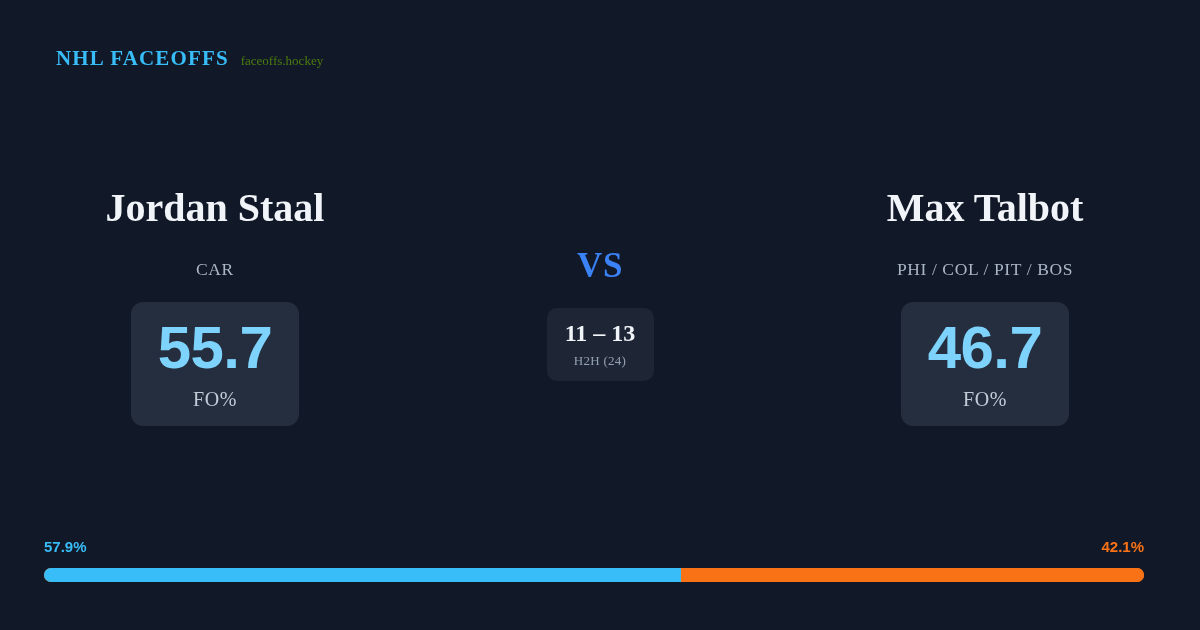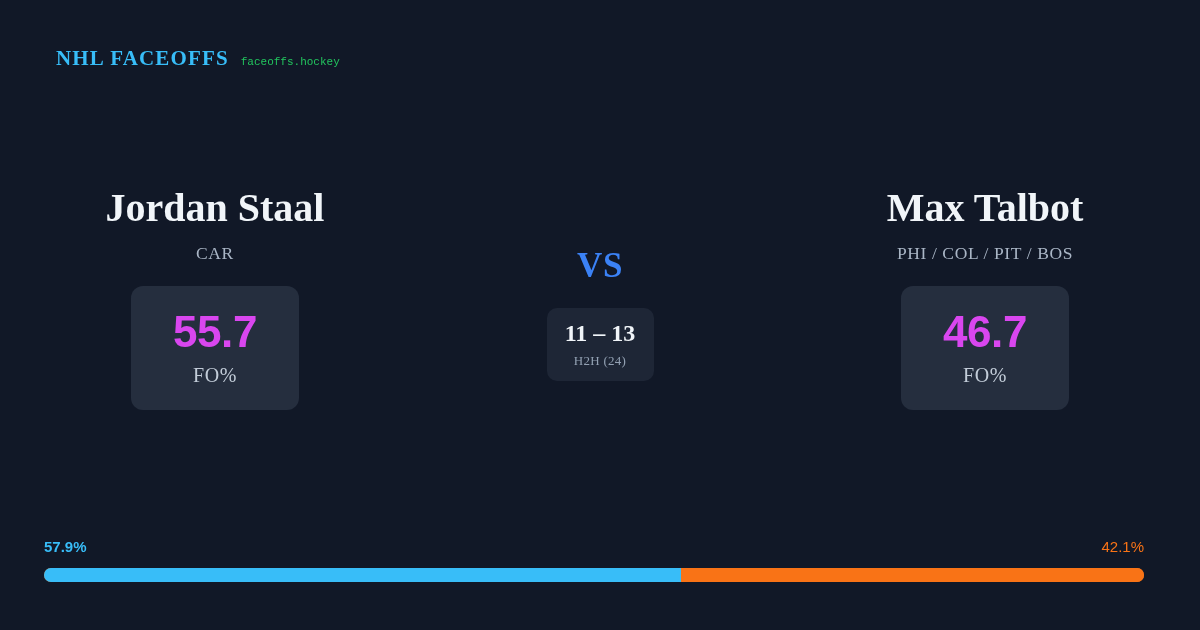--- a/index.html
+++ b/index.html
@@ -34,23 +34,23 @@
   }
   .brand-mark {
     font-family: "Liberation Serif", serif;
     font-weight: bold;
     font-size: 21px;
     letter-spacing: 0.055em;
     color: #38bdf8;
     white-space: nowrap;
   }
   .brand-domain {
-    font-family: Liberation Mono, monospace;
-    font-size: 11px;
-    color: #22c55e;
+    font-family: Liberation Serif, serif;
+    font-size: 13px;
+    color: #4d7c0f;
     white-space: nowrap;
   }
 
   
   .matchup {
     position: absolute;
     left: 0;
     top: 185px;
     width: 1200px;
     display: flex;
@@ -68,21 +68,21 @@
   .player-name {
     font-family: "Liberation Serif", serif;
     font-weight: bold;
     font-size: 40px;
     line-height: 1.15;
     color: #f1f5f9;
     white-space: nowrap;
   }
 
   .player-teams {
-    margin-top: 12px;
+    margin-top: 28px;
     font-family: "Liberation Serif", serif;
     font-size: 17.5px;
     letter-spacing: 0.035em;
     color: #aab6c6;
     white-space: nowrap;
   }
 
   .stat-card {
     margin-top: 22px;
     width: 168px;
@@ -90,23 +90,23 @@
     border-radius: 12px;
     background: #252e3e;
     display: flex;
     flex-direction: column;
     align-items: center;
     justify-content: center;
   }
   .stat-value {
     font-family: "Liberation Sans", sans-serif;
     font-weight: bold;
-    font-size: 44px;
+    font-size: 60px;
     line-height: 1;
-    color: #d946ef;
+    color: #7dd3fc;
     letter-spacing: -0.01em;
   }
   .stat-label {
     margin-top: 10px;
     font-family: "Liberation Serif", serif;
     font-size: 20px;
     letter-spacing: 0.03em;
     color: #c2ccd8;
   }
 
@@ -184,21 +184,21 @@
     text-align: center;
     font-family: "Liberation Serif", serif;
     font-size: 15.5px;
     color: #c2ccd8;
   }
   .wp-right {
     position: absolute;
     right: 0;
     top: 0;
     font-family: "Liberation Sans", sans-serif;
-    font-weight: normal;
+    font-weight: bold;
     font-size: 15px;
     color: #f97316;
     text-align: center;
   }
   .wp-bar {
     position: relative;
     width: 100%;
     height: 14px;
     border-radius: 7px;
     overflow: hidden;

